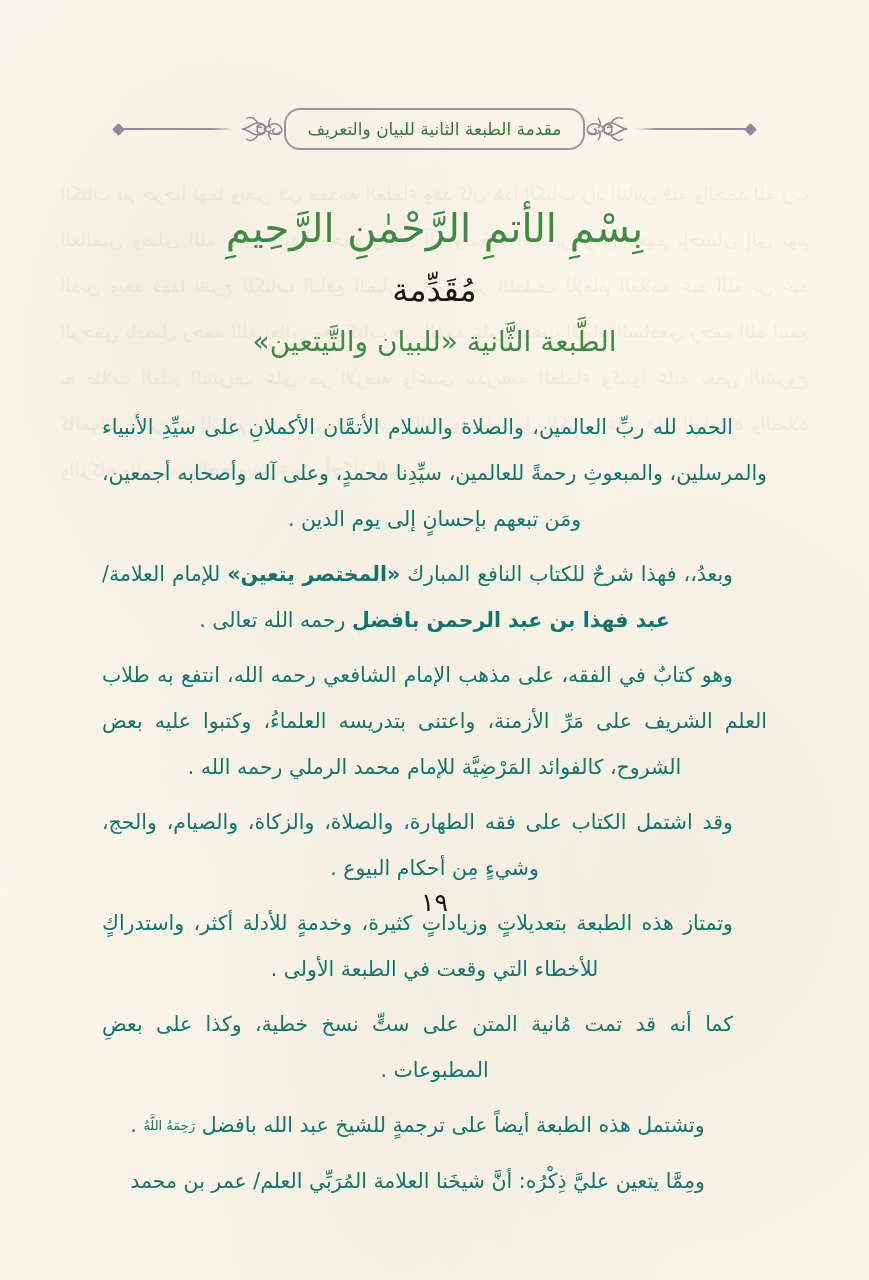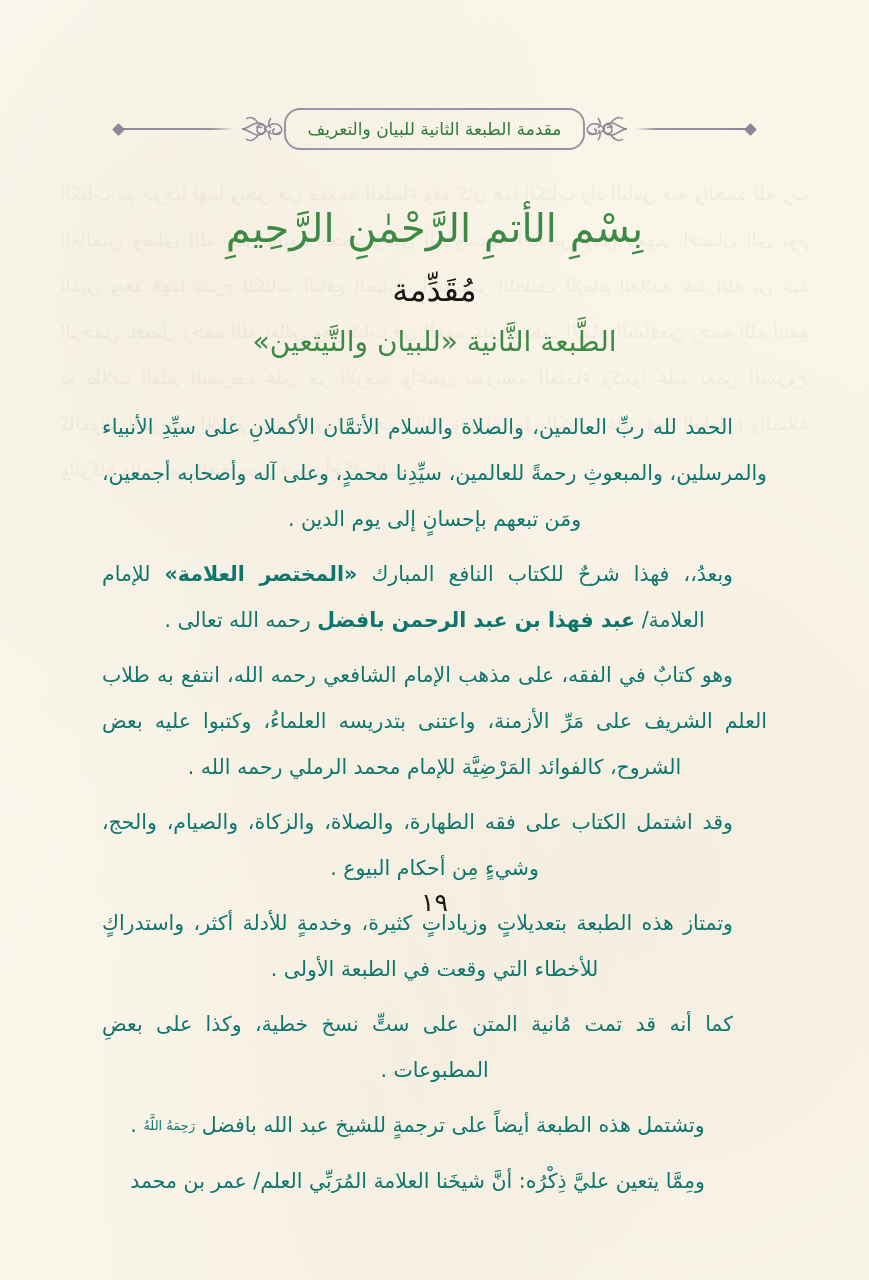--- a/index.html
+++ b/index.html
@@ -249,21 +249,21 @@
   <div class="title-block">
     <div class="title-main">مُقَدِّمة</div>
     <div class="title-sub">الطَّبعة الثَّانية «للبيان والتَّيتعين»</div>
   </div>
 
   <div class="body-text">
 
     <p class="para">الحمد لله ربِّ العالمين، والصلاة والسلام الأتمَّان الأكملانِ على سيِّدِ الأنبياء والمرسلين، والمبعوثِ رحمةً للعالمين، سيِّدِنا محمدٍ، وعلى آله وأصحابه أجمعين، ومَن تبعهم بإحسانٍ إلى يوم الدين .</p>
 
     <p class="para">
-      <span>وبعدُ،، فهذا شرحٌ للكتاب النافع المبارك </span><b class="bold">«المختصر العلامة»</b><span> للإمام العلامة/ </span><b class="bold">عبد فهذا بن عبد الرحمن بافضل</b><span> رحمه الله تعالى .</span>
+      <span>وبعدُ،، فهذا شرحٌ للكتاب النافع المبارك </span><b class="bold">«المختصر يتعين»</b><span> للإمام العلامة/ </span><b class="bold">عبد فهذا بن عبد الرحمن بافضل</b><span> رحمه الله تعالى .</span>
     </p>
 
     <p class="para">وهو كتابٌ في الفقه، على مذهب الإمام الشافعي رحمه الله، انتفع به طلاب العلم الشريف على مَرِّ الأزمنة، واعتنى بتدريسه العلماءُ، وكتبوا عليه بعض الشروح، كالفوائد المَرْضِيَّة للإمام محمد الرملي رحمه الله .</p>
 
     <p class="para">وقد اشتمل الكتاب على فقه الطهارة، والصلاة، والزكاة، والصيام، والحج، وشيءٍ مِن أحكام البيوع .</p>
 
     <p class="para">وتمتاز هذه الطبعة بتعديلاتٍ وزياداتٍ كثيرة، وخدمةٍ للأدلة أكثر، واستدراكٍ للأخطاء التي وقعت في الطبعة الأولى .</p>
 
     <p class="para">كما أنه قد تمت مُانية المتن على ستٍّ نسخ خطية، وكذا على بعضِ المطبوعات .</p>
 

